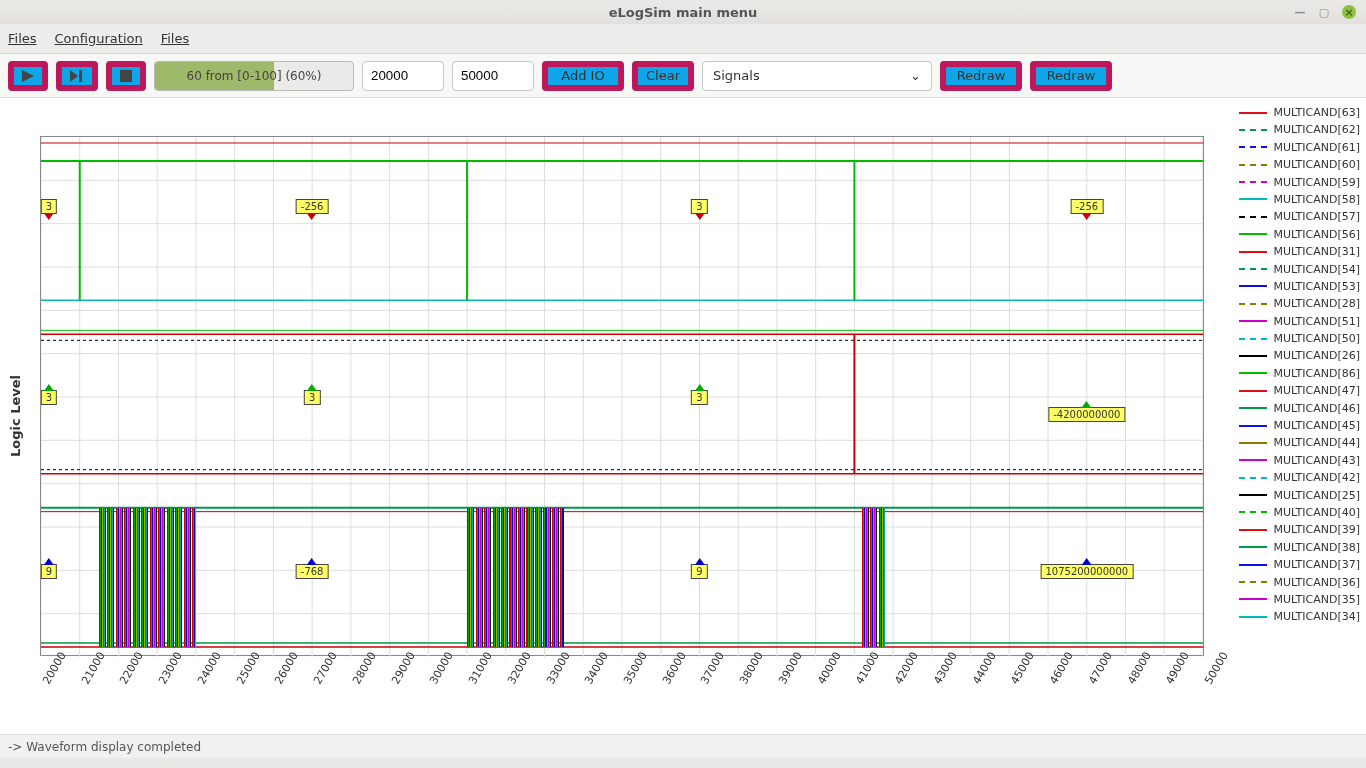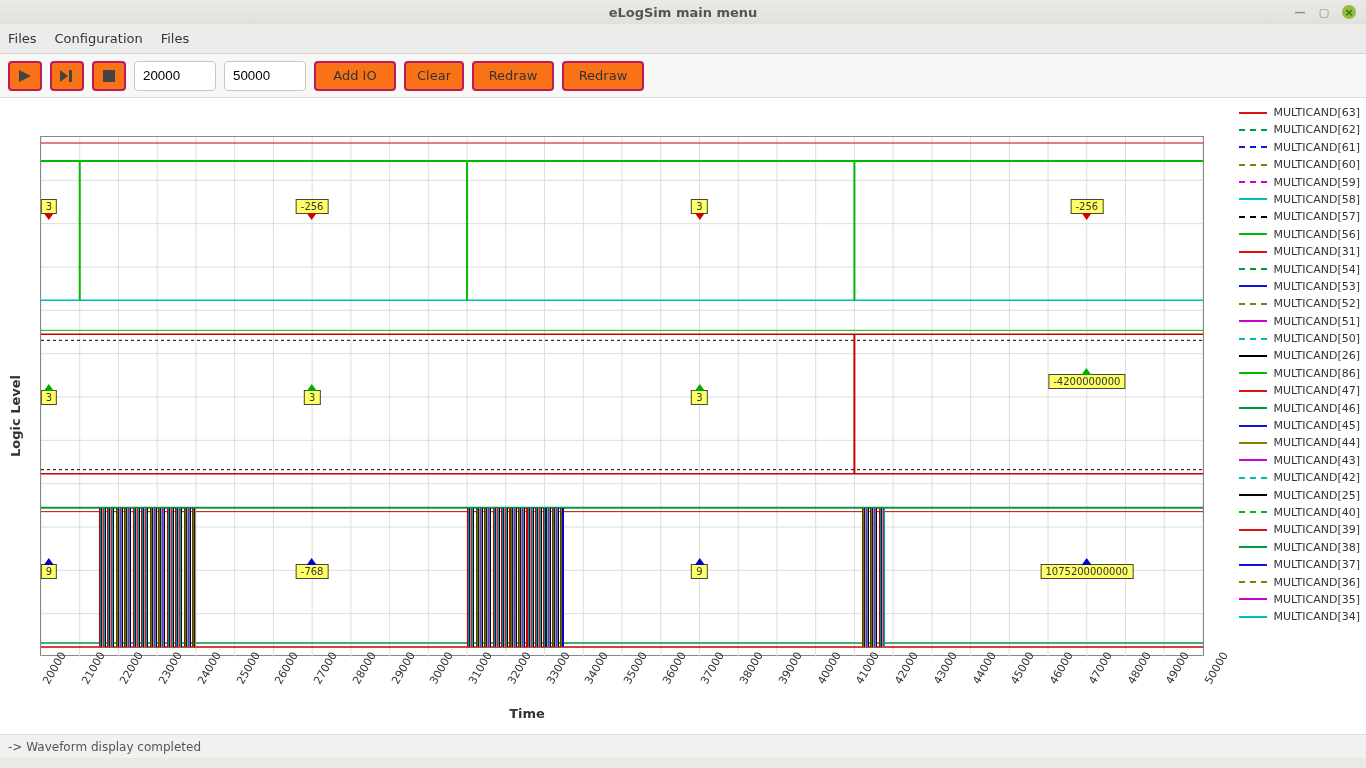--- a/index.html
+++ b/index.html
@@ -2,23 +2,23 @@
 <html><head>
 <meta charset="utf-8">
 <style>
 * { box-sizing: border-box; margin: 0; padding: 0; }
 body { font-family: "DejaVu Sans", "Liberation Sans", Arial, sans-serif; font-size: 13px; background: #e9e9e6; color: #333; width: 1366px; height: 768px; overflow: hidden; }
 .titlebar { height: 24px; background: linear-gradient(#eceae6,#e2e0dc); display: flex; align-items: center; justify-content: center; position: relative; color: #555; font-weight: bold; }
 .titlebar .winctrl { position: absolute; right: 10px; display: flex; gap: 12px; align-items: center; }
 .winbtn { width: 12px; height: 12px; display: inline-flex; align-items: center; justify-content: center; color: #888; font-size: 11px; }
 .winbtn.close { width: 14px; height: 14px; border-radius: 50%; background: #8fbf3f; color: #476219; font-weight: bold; }
 .menubar { height: 30px; background: #ececea; border-bottom: 1px solid #d5d5d3; display: flex; align-items: center; padding: 0 8px; gap: 18px; }
-.menubar span { cursor: default; }
+.menubar span { cursor: default; text-decoration: underline; }
 .toolbar { height: 44px; background: #f7f7f5; border-bottom: 1px solid #ddd; display: flex; align-items: center; padding: 0 8px; gap: 8px; }
-.tbtn { height: 30px; min-width: 34px; padding: 0 8px; background: #f97316; border: 2px solid #be185d; border-radius: 4px; display: inline-flex; align-items: center; justify-content: center; cursor: pointer; }
+.tbtn { height: 30px; min-width: 34px; padding: 0 8px; background: #0ea5e9; border: 6px solid #be185d; border-radius: 4px; display: inline-flex; align-items: center; justify-content: center; cursor: pointer; }
 .tbtn.wide { min-width: 82px; }
 .tinput { height: 30px; width: 82px; padding: 0 8px; background: #fff; border: 1px solid #c8c8c6; border-radius: 4px; }
 .progress { height: 30px; width: 200px; border: 1px solid #b8b8b6; border-radius: 4px; background: #eaeae8; position: relative; overflow: hidden; display: flex; align-items: center; justify-content: center; color: #444; }
 .progress .fill { position: absolute; left: 0; top: 0; bottom: 0; width: 60%; background: #9fb96b; }
 .progress .txt { position: relative; z-index: 1; font-size: 12px; }
 .select { height: 30px; width: 230px; background: #fff; border: 1px solid #c8c8c6; border-radius: 4px; display: flex; align-items: center; justify-content: space-between; padding: 0 10px; cursor: pointer; }
 .mainarea { height: 636px; background: #fff; display: flex; }
 .plotcol { flex: 1; position: relative; }
 .plottitle { text-align: center; font-weight: bold; font-size: 18px; padding: 10px 0 4px; }
 .yaxis { position: absolute; left: 8px; top: 50%; transform: rotate(-90deg) translateX(-50%); transform-origin: left top; font-weight: bold; font-size: 13px; }
@@ -67,24 +67,32 @@
       <svg width="14" height="12">
         <polygon points="0,0 8,6 0,12" fill="#444"></polygon>
         <rect x="9" y="0" width="3" height="12" fill="#444"></rect>
       </svg>
     </div>
   <div class="tbtn">
       <svg width="12" height="12">
         <rect width="12" height="12" fill="#444"></rect>
       </svg>
     </div>
+  <div class="progress">
+    <div class="fill" style="width: 60%;"></div>
+    <span class="txt">60 from [0-100] (60%)</span>
+  </div>
   <input class="tinput" value="20000" style="">
   <input class="tinput" value="50000" style="">
   <div class="tbtn wide">Add IO</div>
   <div class="tbtn" style="min-width:60px">Clear</div>
+  <div class="select">
+    <span>Signals</span>
+    <span>⌄</span>
+  </div>
   <div class="tbtn wide">Redraw</div>
   <div class="tbtn wide">Redraw</div>
 </div>
 
 <div class="mainarea">
   <div class="plotcol">
     <div class="yaxis">Logic Level</div>
     <div class="plotframe" id="plotframe">
         <svg width="1162" height="520" style="position:absolute;left:0;top:0">
           <g class="grid">
@@ -157,21 +165,21 @@
         <div class="dense" style="left: 821.147px; width: 23.24px; top: 370.667px; height: 139.333px;">
           <div class="denseinner" style="left:0;right:0"></div>
         </div>
         <div class="marker" style="left: 8px; top: 62px;">3<div class="tri down"></div></div>
         <div class="marker" style="left: 271.133px; top: 62px;">-256<div class="tri down"></div></div>
         <div class="marker" style="left: 658.467px; top: 62px;">3<div class="tri down"></div></div>
         <div class="marker" style="left: 1045.8px; top: 62px;">-256<div class="tri down"></div></div>
         <div class="marker" style="left: 8px; top: 253.333px;">3<div class="tri up"></div></div>
         <div class="marker" style="left: 271.133px; top: 253.333px;">3<div class="tri up"></div></div>
         <div class="marker" style="left: 658.467px; top: 253.333px;">3<div class="tri up"></div></div>
-        <div class="marker" style="left: 1045.8px; top: 237px; text-align: right;">-4200000000<div class="tri up"></div></div>
+        <div class="marker" style="left: 1045.8px; top: 270px; text-align: right;">-4200000000<div class="tri up"></div></div>
         <div class="marker" style="left: 8px; top: 426.667px;">9<div class="tri upblue"></div></div>
         <div class="marker" style="left: 271.133px; top: 426.667px;">-768<div class="tri upblue"></div></div>
         <div class="marker" style="left: 658.467px; top: 426.667px;">9<div class="tri upblue"></div></div>
         <div class="marker" style="left: 1045.8px; top: 426.667px;">1075200000000<div class="tri upblue"></div></div>
       </div>
     <div class="xticks" id="xticks">
         <span class="xtick" style="left: 0px; top: 22px;">20000</span>
         <span class="xtick" style="left: 38.7333px; top: 22px;">21000</span>
         <span class="xtick" style="left: 77.4667px; top: 22px;">22000</span>
         <span class="xtick" style="left: 116.2px; top: 22px;">23000</span>
@@ -196,21 +204,20 @@
         <span class="xtick" style="left: 852.133px; top: 22px;">42000</span>
         <span class="xtick" style="left: 890.867px; top: 22px;">43000</span>
         <span class="xtick" style="left: 929.6px; top: 22px;">44000</span>
         <span class="xtick" style="left: 968.333px; top: 22px;">45000</span>
         <span class="xtick" style="left: 1007.07px; top: 22px;">46000</span>
         <span class="xtick" style="left: 1045.8px; top: 22px;">47000</span>
         <span class="xtick" style="left: 1084.53px; top: 22px;">48000</span>
         <span class="xtick" style="left: 1123.27px; top: 22px;">49000</span>
         <span class="xtick" style="left: 1162px; top: 22px;">50000</span>
       </div>
-    <div class="xlabel">Time</div>
   </div>
   <div class="legendcol" id="legend">
       <div class="lrow">
         <div class="lsw" style="border-top-style: solid; border-top-color: rgb(221, 17, 17);"></div>
         <span>MULTICAND[63]</span>
       </div>
       <div class="lrow">
         <div class="lsw" style="border-top-style: dashed; border-top-color: rgb(0, 153, 68);"></div>
         <span>MULTICAND[62]</span>
       </div>
@@ -245,21 +252,21 @@
       <div class="lrow">
         <div class="lsw" style="border-top-style: dashed; border-top-color: rgb(0, 153, 68);"></div>
         <span>MULTICAND[54]</span>
       </div>
       <div class="lrow">
         <div class="lsw" style="border-top-style: solid; border-top-color: rgb(17, 17, 221);"></div>
         <span>MULTICAND[53]</span>
       </div>
       <div class="lrow">
         <div class="lsw" style="border-top-style: dashed; border-top-color: rgb(138, 122, 0);"></div>
-        <span>MULTICAND[52]</span>
+        <span>MULTICAND[28]</span>
       </div>
       <div class="lrow">
         <div class="lsw" style="border-top-style: solid; border-top-color: rgb(204, 0, 204);"></div>
         <span>MULTICAND[51]</span>
       </div>
       <div class="lrow">
         <div class="lsw" style="border-top-style: dashed; border-top-color: rgb(0, 187, 187);"></div>
         <span>MULTICAND[50]</span>
       </div>
       <div class="lrow">

